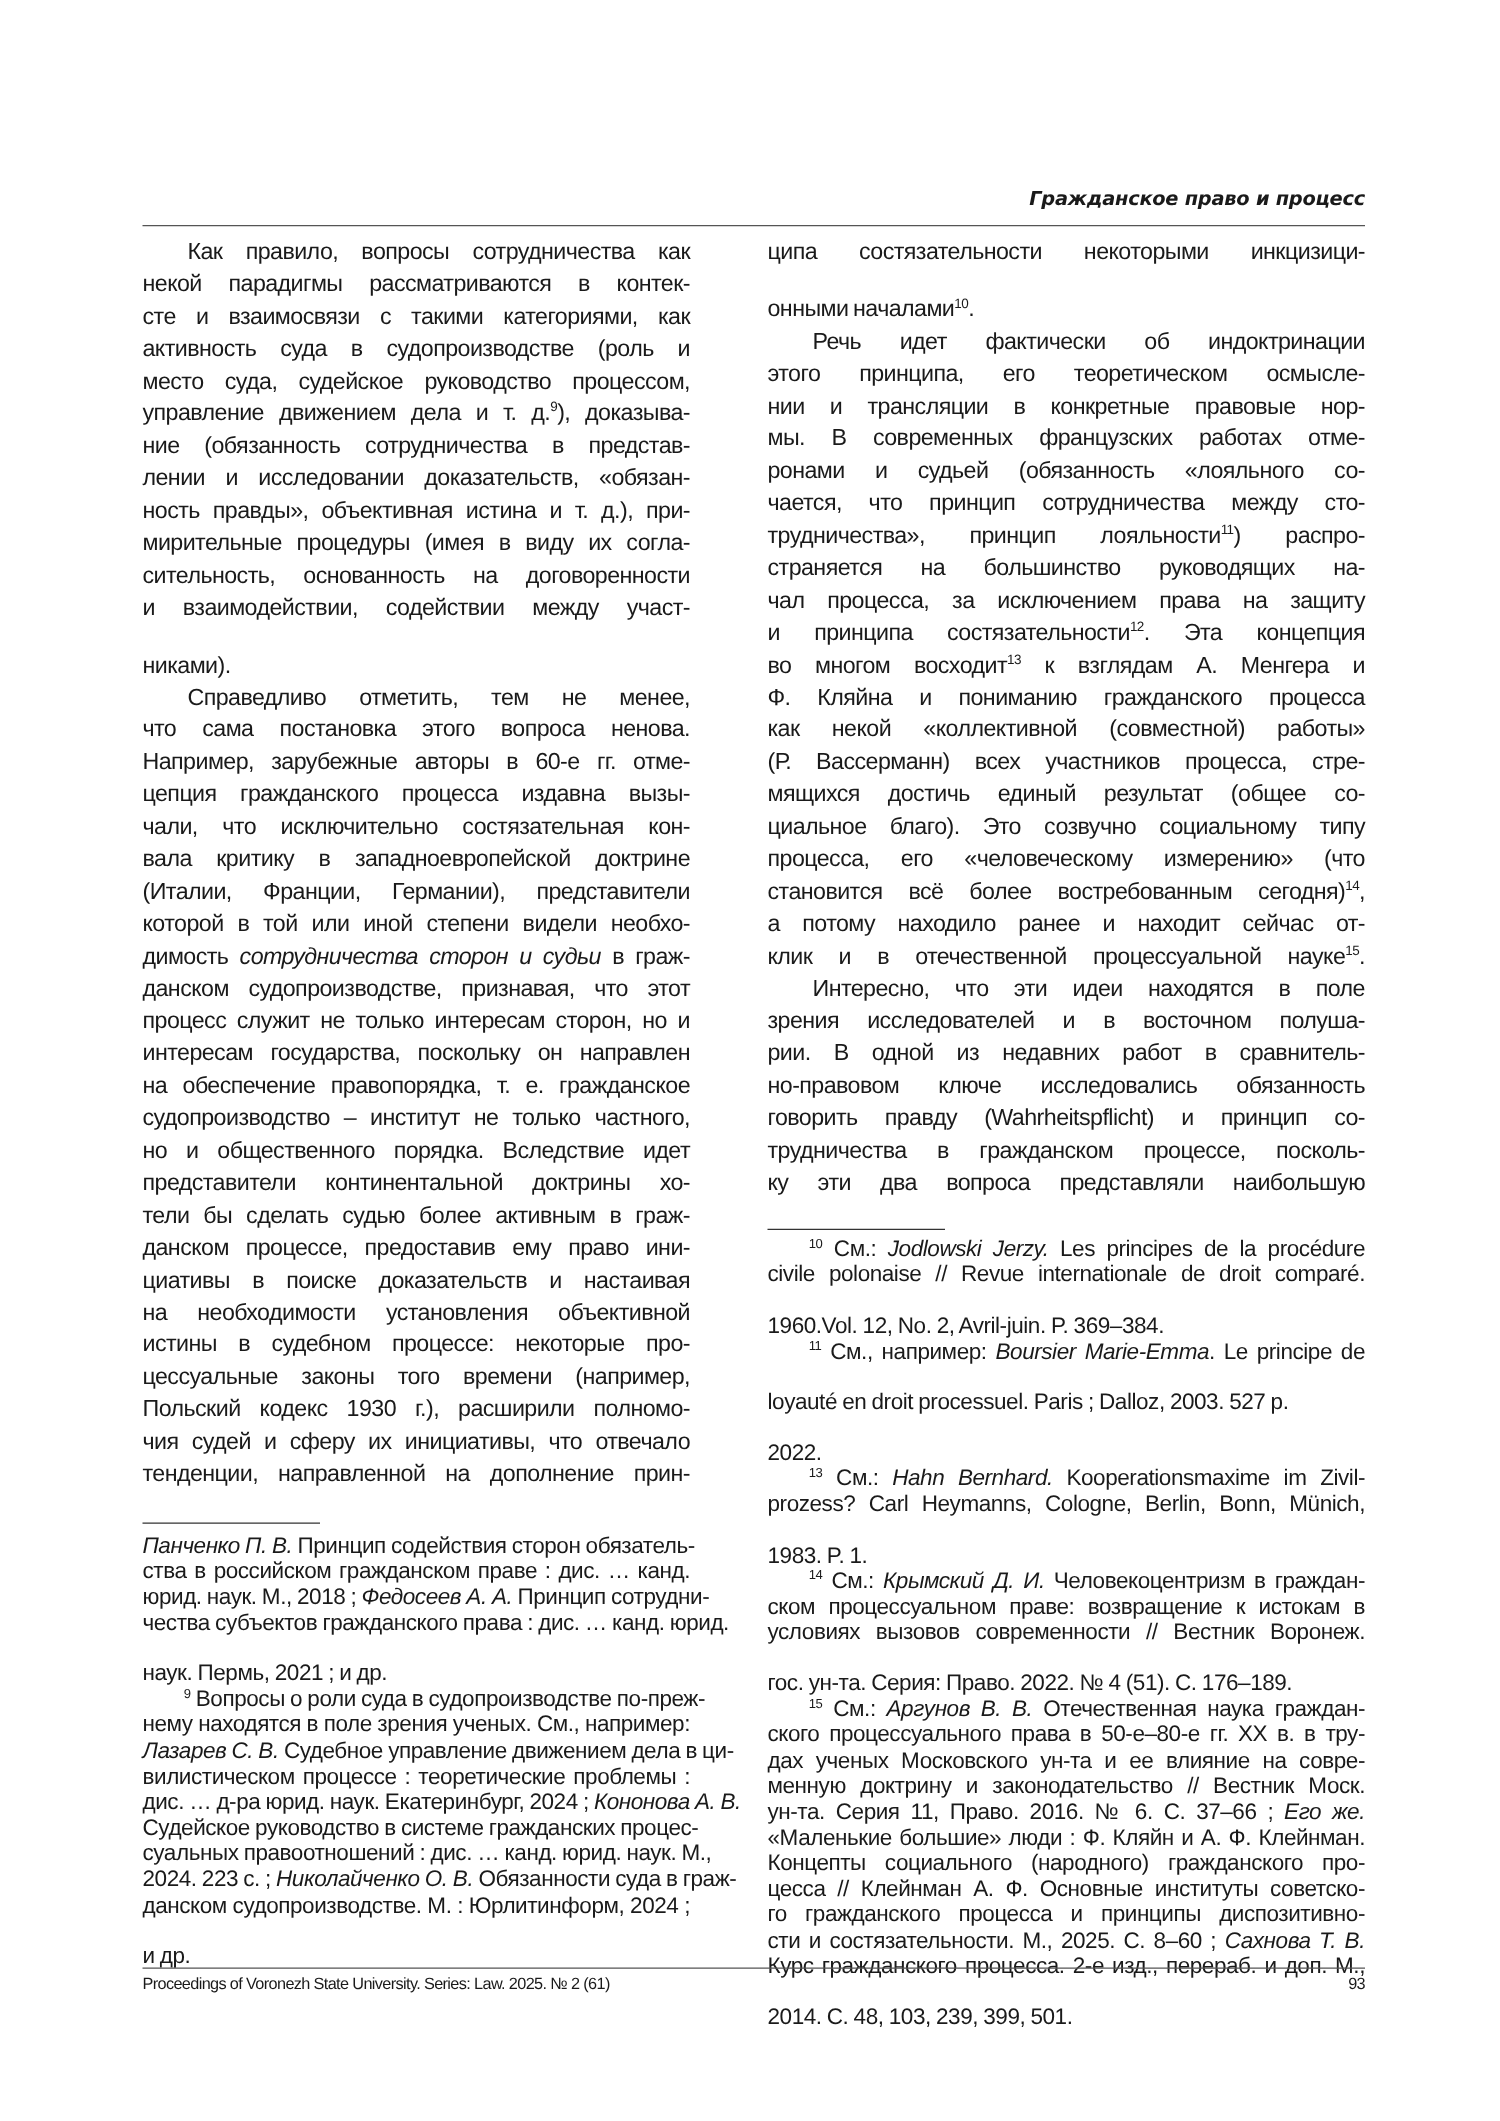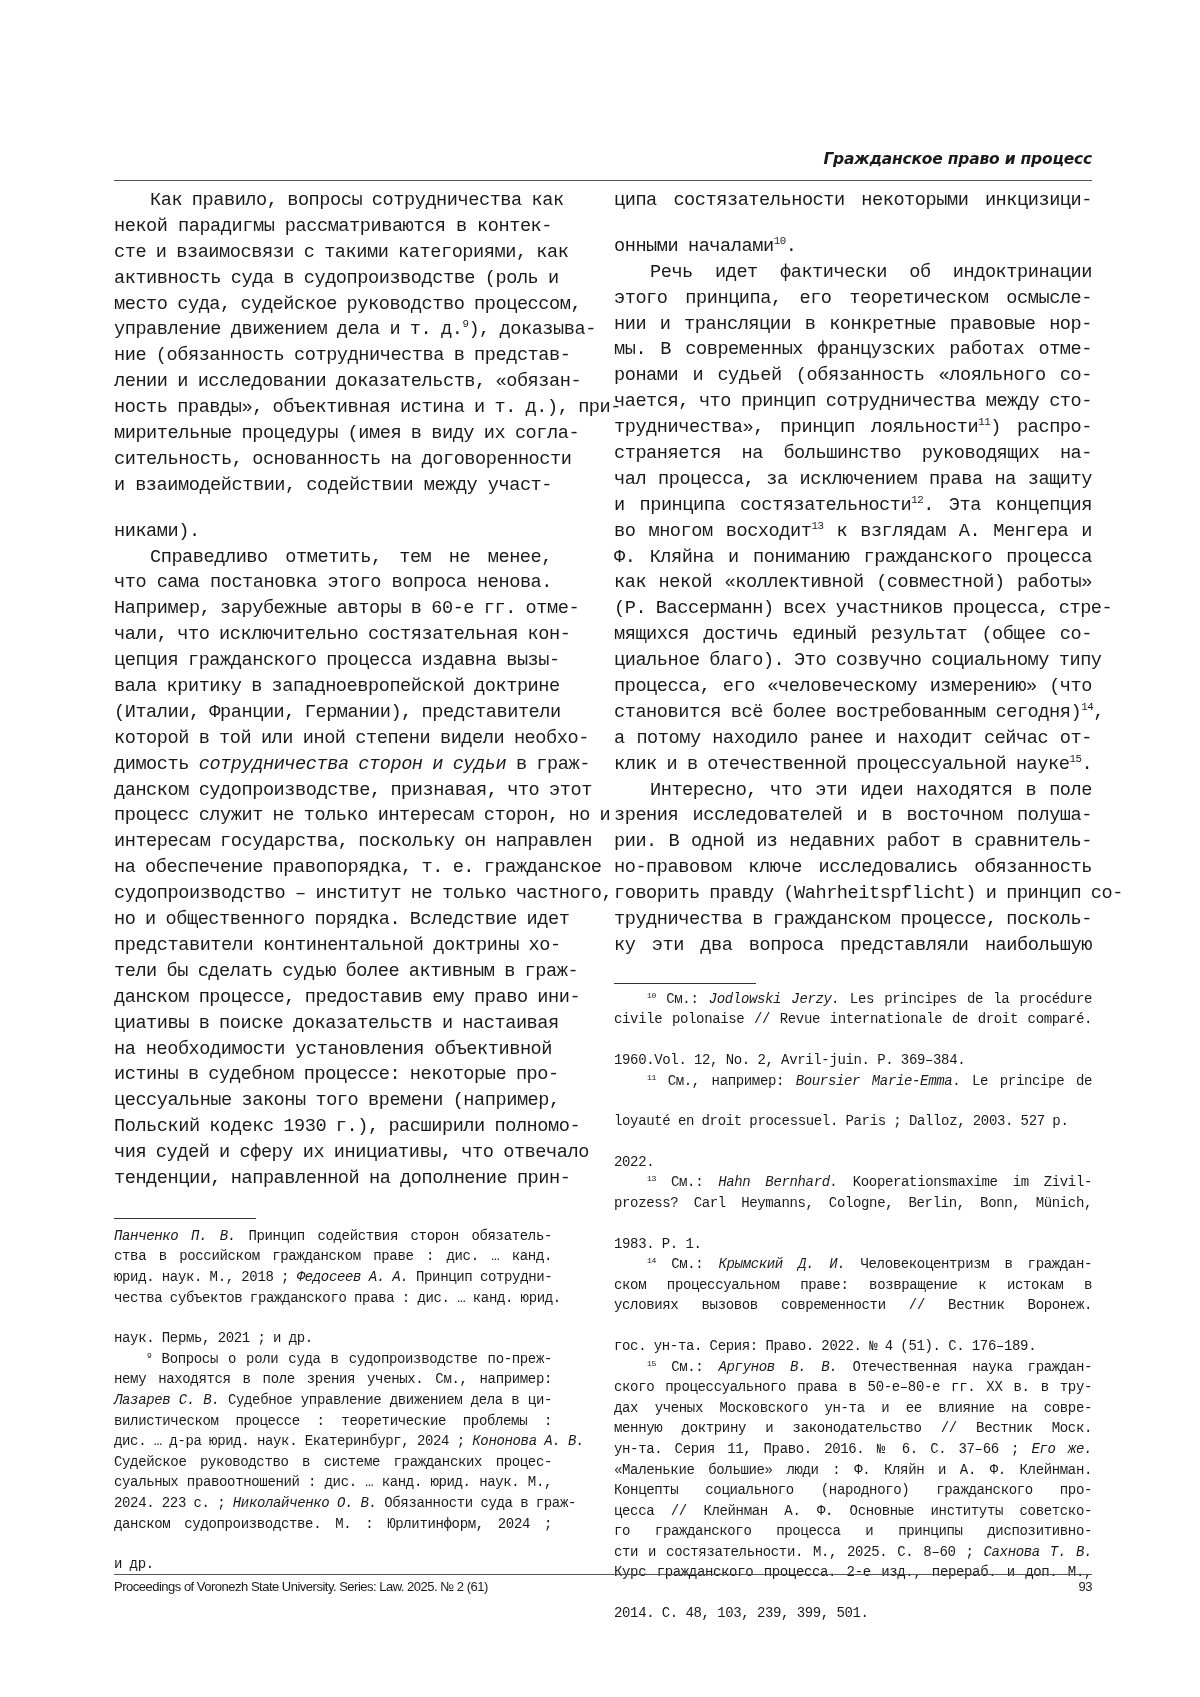--- a/index.html
+++ b/index.html
@@ -3,30 +3,30 @@
 <meta charset="utf-8">
 <style>
   html, body { margin: 0; padding: 0; background: #ffffff; }
   body { width: 1200px; height: 1697px; position: relative; overflow: hidden; color: #1a1a1a; }
   .running-head {
     position: absolute; left: 114px; top: 150px; width: 978px;
     text-align: right; font-family: "DejaVu Sans", sans-serif; font-weight: bold;
     font-size: 15.5px; letter-spacing: -0.2px; color: #1a1a1a; font-style: italic;
   }
   .head-rule { position: absolute; left: 114px; top: 180px; width: 978px; height: 0; border-top: 1.6px solid #555; }
-  .col { position: absolute; font-family: Liberation Mono, monospace; }
+  .col { position: absolute; font-family: Liberation Sans, sans-serif; }
   .col-left { left: 114px; top: 188px; width: 438px; }
   .col-right { left: 614px; top: 188px; width: 478px; }
   .line {
     display: block; white-space: nowrap; font-size: 18.6px; height: 25.9px; line-height: 25.9px;
     text-align: justify; text-align-last: justify; letter-spacing: -0.45px; word-spacing: -1px;
   }
   .line.last { text-align-last: left; margin-top: 20px; }
   .line.indent { padding-left: 36px; }
-  .fn .line { font-size: 14px; height: 20.6px; line-height: 20.6px; letter-spacing: -0.35px; word-spacing: -0.5px; }
+  .fn .line { font-size: 18px; height: 20.6px; line-height: 20.6px; letter-spacing: -0.35px; word-spacing: -0.5px; }
   .fn .line.indent { padding-left: 33px; }
   sup { font-size: 0.58em; line-height: 0; vertical-align: 0.65em; }
   .fn-rule { display: block; width: 142px; height: 0; border-top: 1.3px solid #333; margin: 0; }
   .foot-rule { position: absolute; left: 114px; top: 1574px; width: 978px; height: 0; border-top: 1.6px solid #555; }
   .running-foot {
     position: absolute; left: 114px; top: 1579px; width: 978px; display: flex; justify-content: space-between;
     font-family: "Liberation Sans", sans-serif; font-size: 13px; color: #1a1a1a; letter-spacing: -0.5px;
   }
   i, em { font-style: italic; }
 </style>
@@ -47,22 +47,22 @@
       <span class="line"><span>ние (обязанность сотрудничества в представ-</span></span>
       <span class="line"><span>лении и исследовании доказательств, «обязан-</span></span>
       <span class="line"><span>ность правды», объективная истина и т. д.), при-</span></span>
       <span class="line"><span>мирительные процедуры (имея в виду их согла-</span></span>
       <span class="line"><span>сительность, основанность на договоренности</span></span>
       <span class="line"><span>и взаимодействии, содействии между участ-</span></span>
       <span class="line last"><span>никами).</span></span>
       <span class="line indent"><span>Справедливо отметить, тем не менее,</span></span>
       <span class="line"><span>что сама постановка этого вопроса ненова.</span></span>
       <span class="line"><span>Например, зарубежные авторы в 60-е гг. отме-</span></span>
+      <span class="line"><span>цепция гражданского процесса издавна вызы-</span></span>
       <span class="line"><span>чали, что исключительно состязательная кон-</span></span>
-      <span class="line"><span>цепция гражданского процесса издавна вызы-</span></span>
       <span class="line"><span>вала критику в западноевропейской доктрине</span></span>
       <span class="line"><span>(Италии, Франции, Германии), представители</span></span>
       <span class="line"><span>которой в той или иной степени видели необхо-</span></span>
       <span class="line"><span>димость </span><i>сотрудничества сторон и судьи</i><span> в граж-</span></span>
       <span class="line"><span>данском судопроизводстве, признавая, что этот</span></span>
       <span class="line"><span>процесс служит не только интересам сторон, но и</span></span>
       <span class="line"><span>интересам государства, поскольку он направлен</span></span>
       <span class="line"><span>на обеспечение правопорядка, т. е. гражданское</span></span>
       <span class="line"><span>судопроизводство – институт не только частного,</span></span>
       <span class="line"><span>но и общественного порядка. Вследствие идет</span></span>

